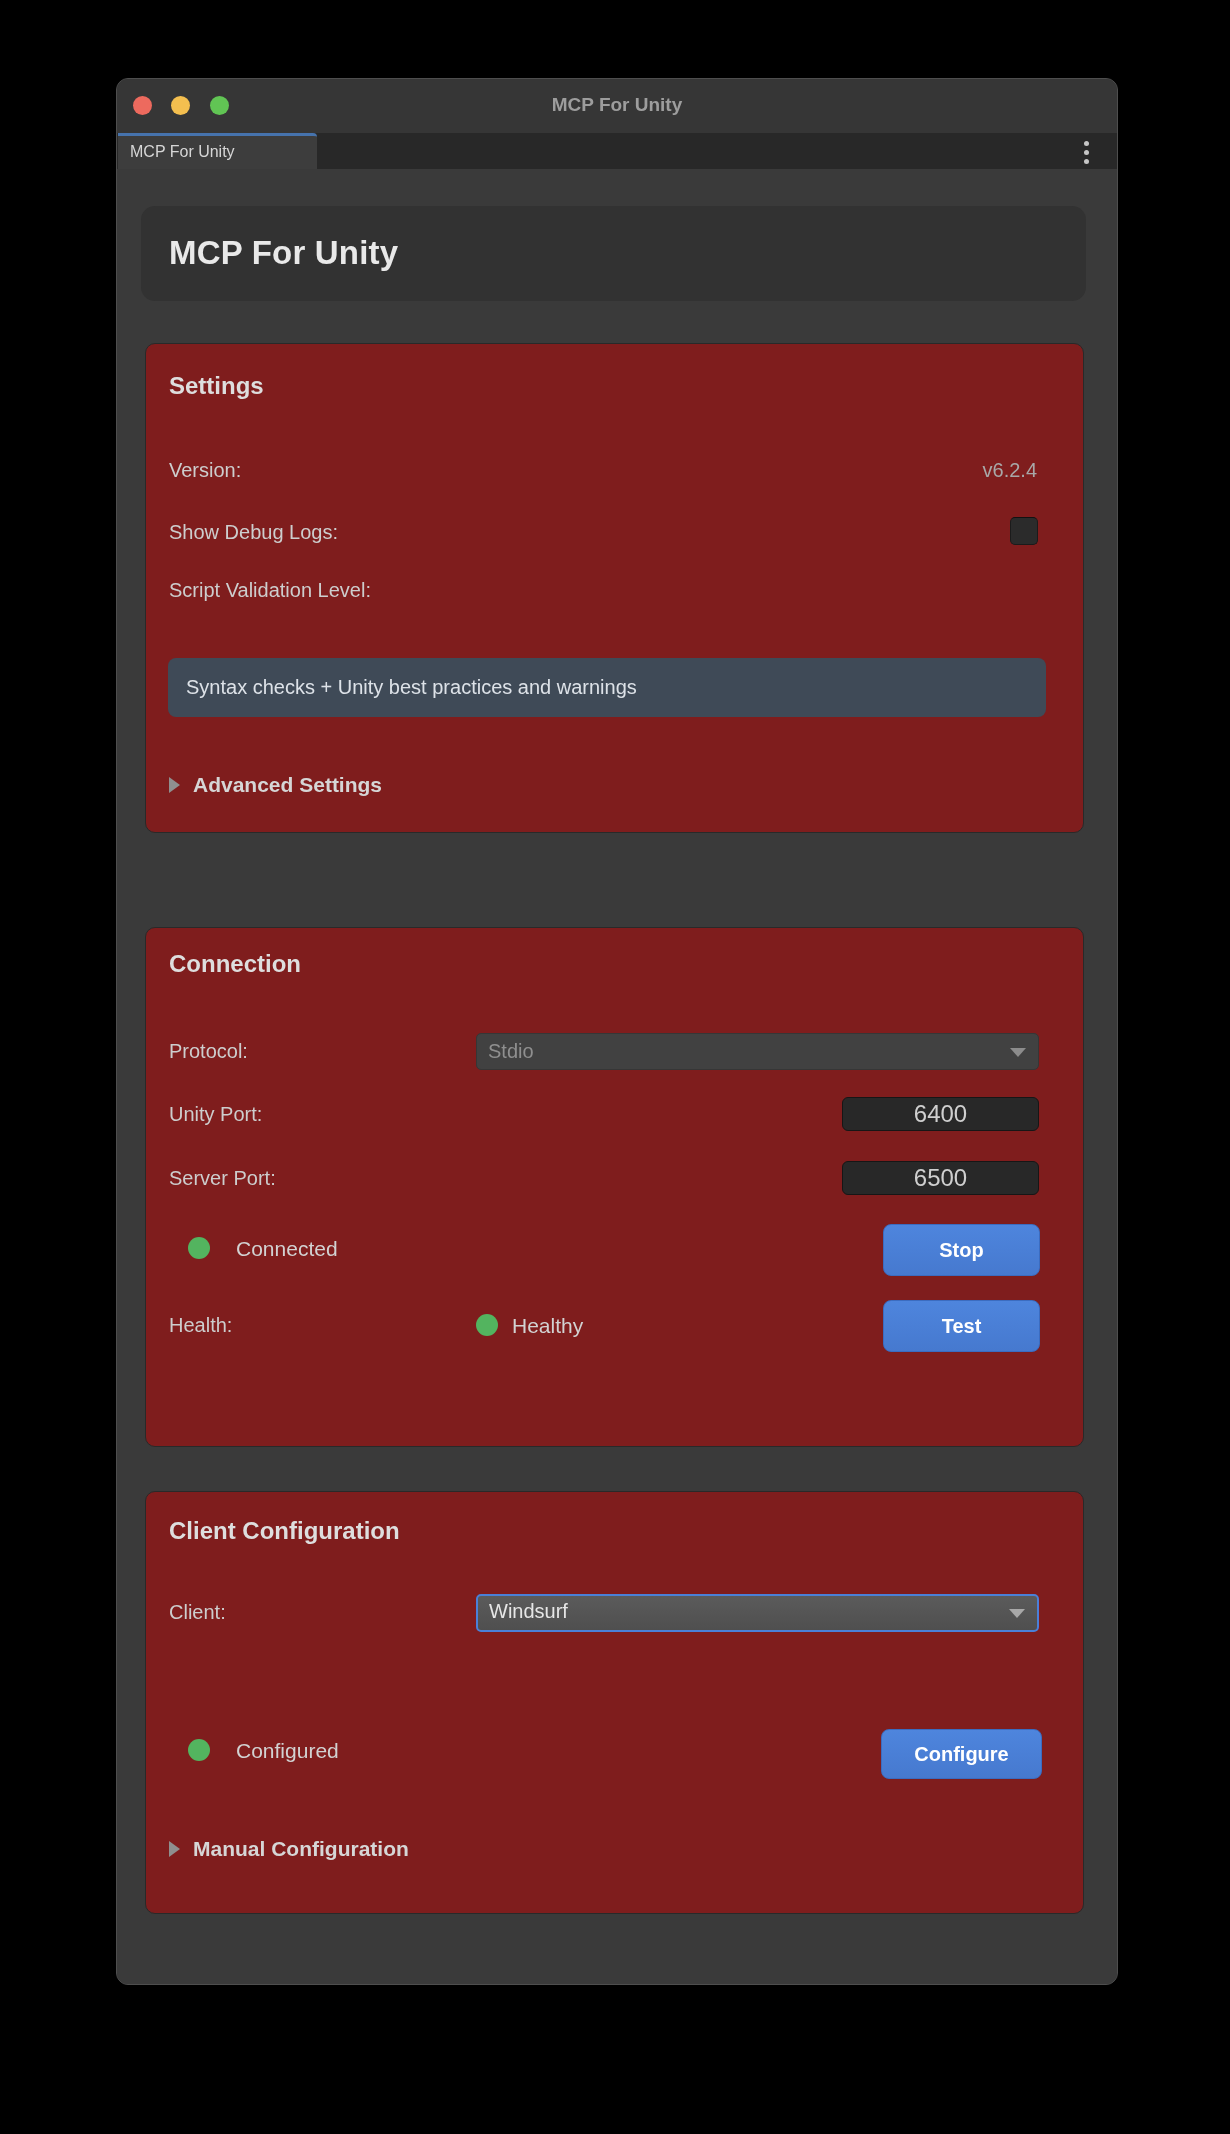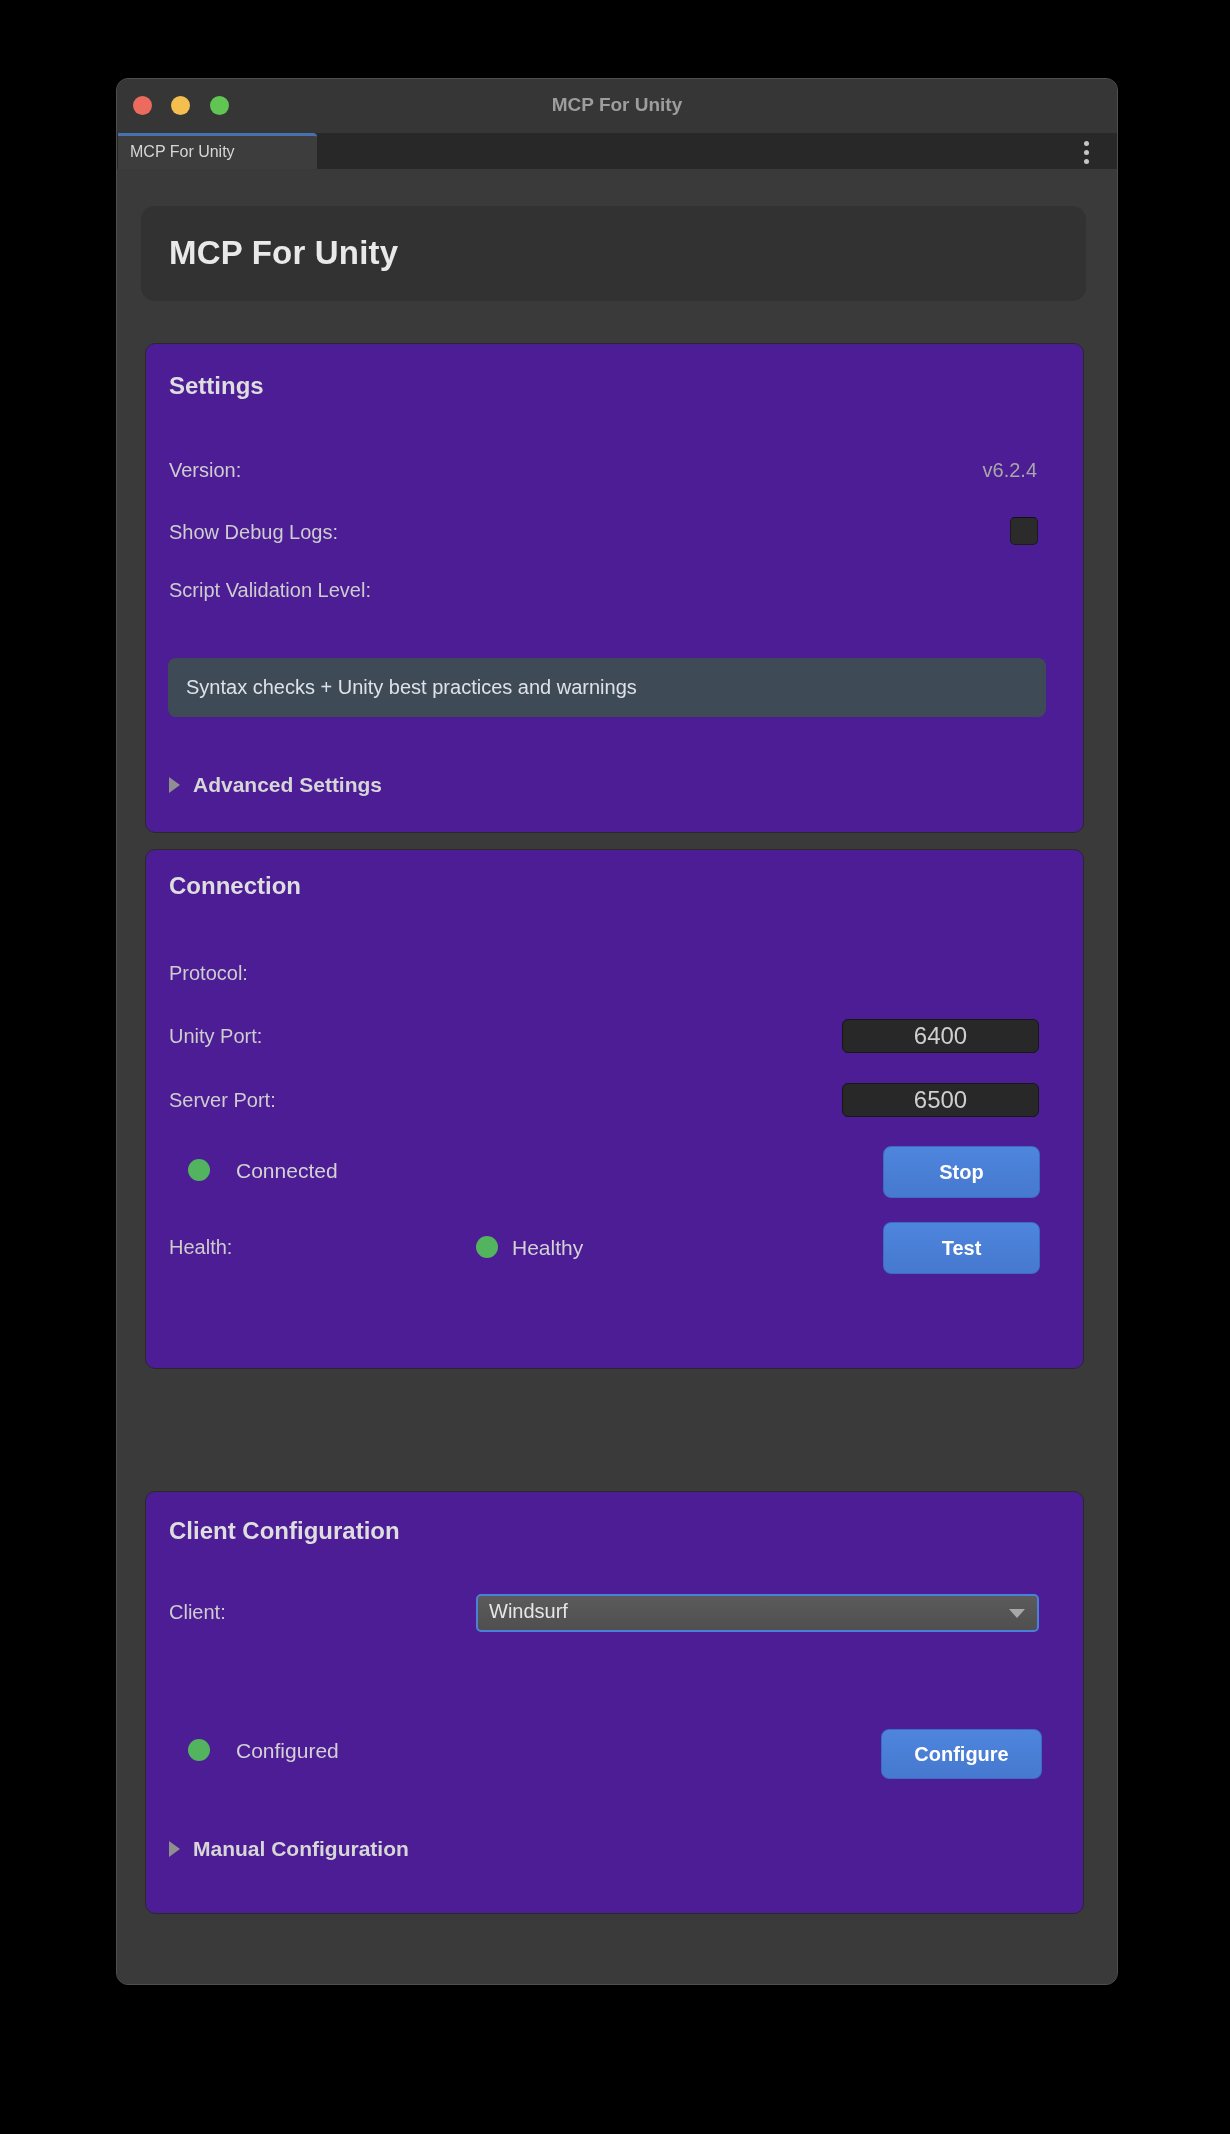--- a/index.html
+++ b/index.html
@@ -33,24 +33,24 @@
   .content { position:absolute; left:0; top:90px; right:0; bottom:0; background:#3a3a3a; }
 
   .headerbox {
     position:absolute; left:24px; top:127px; width:945px; height:95px;
     background:#323232; border-radius:14px;
   }
   .headerbox .big-title { position:absolute; left:28px; top:28px; font-size:33px; font-weight:bold; color:#e9e9e9; letter-spacing:0.2px; }
 
   .panel {
     position:absolute; left:28px; width:939px;
-    background:#4c1d95; border:1px solid #292929; border-radius:10px;
+    background:#7f1d1d; border:1px solid #292929; border-radius:10px;
   }
   .panel-settings   { top:264px;  height:490px; }
-  .panel-connection { top:770px;  height:520px; }
+  .panel-connection { top:848px;  height:520px; }
   .panel-client     { top:1412px; height:423px; }
 
   .sec-title { position:absolute; font-size:24px; font-weight:bold; color:#dedede; }
   .lbl { position:absolute; font-size:20px; color:#cdcdcd; line-height:24px; }
   .val { position:absolute; font-size:20px; color:#a8a8a8; line-height:24px; text-align:right; }
 
   .checkbox {
     position:absolute; width:28px; height:28px; background:#2b2b2b;
     border:1px solid #1b1b1b; border-top-color:#121212; border-radius:5px;
   }
@@ -151,20 +151,24 @@
     <div class="foldout" style="left:23px; top:429px;">
       <span class="tri"></span>
       <span class="ftext">Advanced Settings</span>
     </div>
   </div>
 
   <div class="panel panel-connection">
     <div class="sec-title" style="left:23px; top:22px;">Connection</div>
 
     <div class="lbl" style="left:23px; top:111px;">Protocol:</div>
+    <div class="dropdown disabled" style="left:330px; top:105px; width:563px; height:37px; line-height:35px;">
+      <span>Stdio</span>
+      <span class="dd-arrow"></span>
+    </div>
 
     <div class="lbl" style="left:23px; top:174px;">Unity Port:</div>
     <input class="tinput" style="left: 696px; top: 169px; width: 197px; height: 34px;" readonly="" value="6400">
 
     <div class="lbl" style="left:23px; top:238px;">Server Port:</div>
     <input class="tinput" style="left: 696px; top: 233px; width: 197px; height: 34px;" readonly="" value="6500">
 
     <span class="dot" style="left:42px; top:309px;"></span>
     <div class="status-text" style="left:90px; top:309px;">Connected</div>
     <div class="btn-blue" style="left:737px; top:296px; width:157px; height:52px;">

